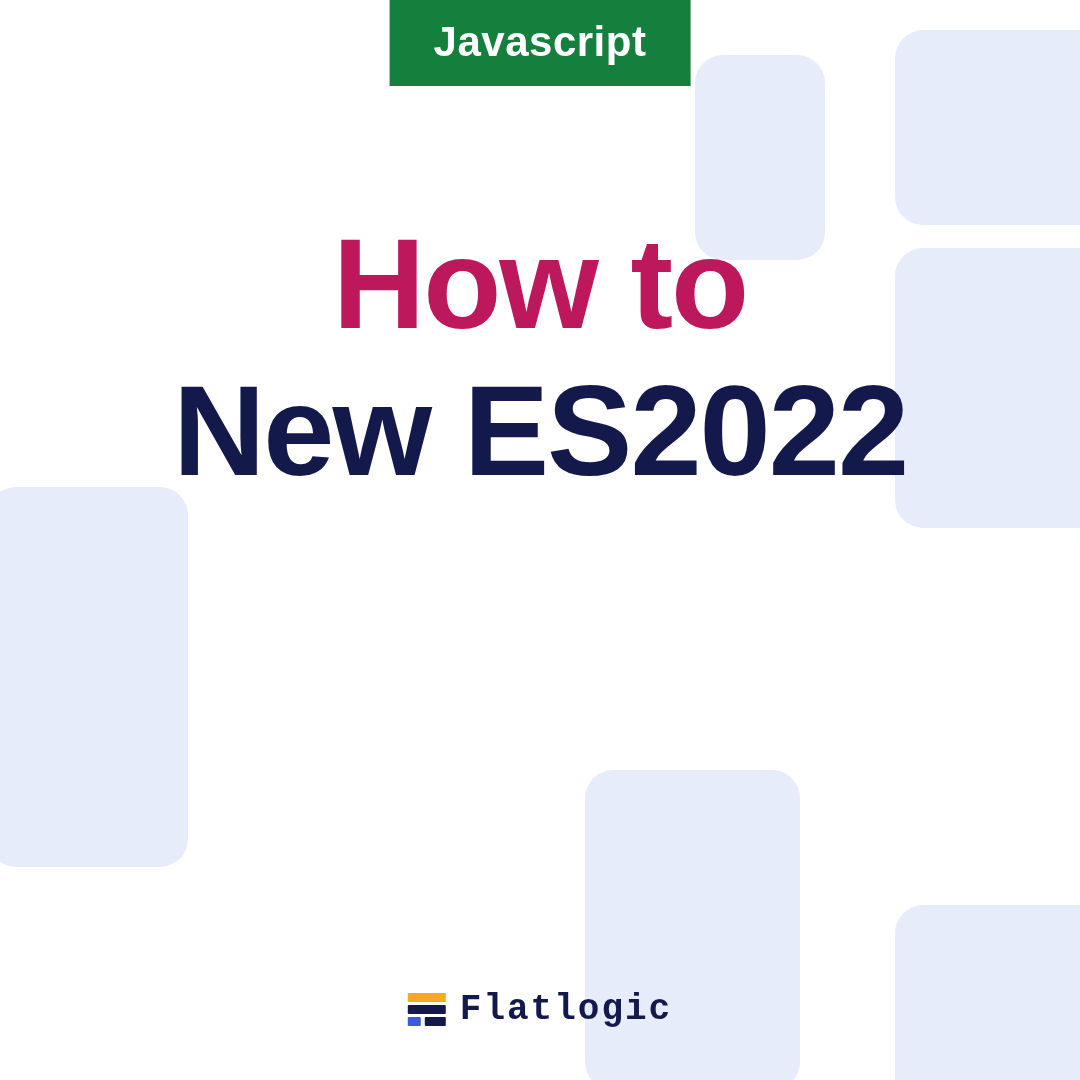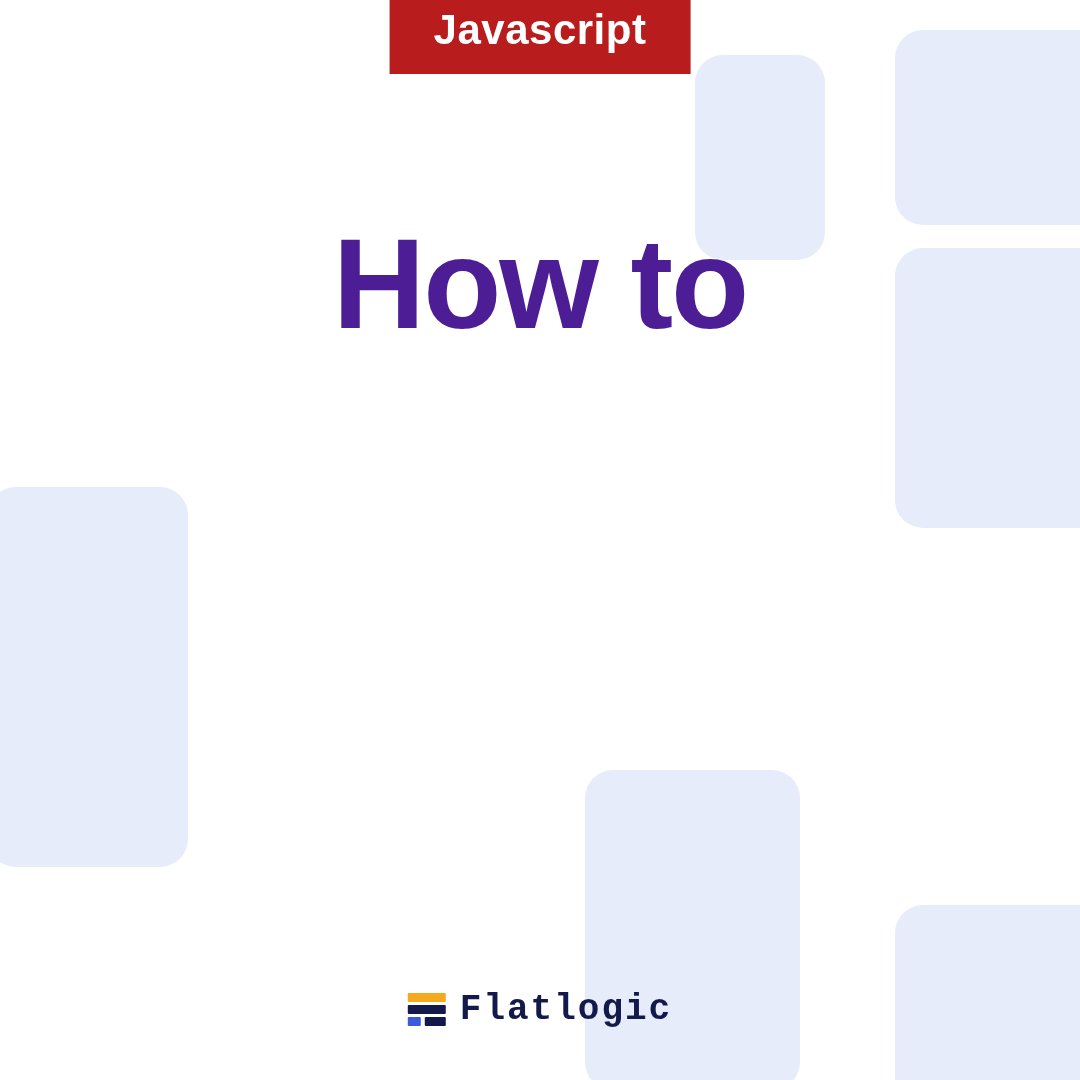--- a/index.html
+++ b/index.html
@@ -25,41 +25,41 @@
   .shape-3 { top: 248px; right: -30px; width: 215px; height: 280px; }
   .shape-4 { top: 487px; left: -12px; width: 200px; height: 380px; }
   .shape-5 { top: 770px; left: 585px; width: 215px; height: 320px; }
   .shape-6 { top: 905px; right: -30px; width: 215px; height: 250px; }
 
   .tag {
     position: absolute;
     top: 0;
     left: 50%;
     transform: translateX(-50%);
-    background: #b91c1c;
+    background: #15803d;
     color: #ffffff;
     font-size: 42px;
     font-weight: 700;
-    padding: 6px 44px 20px 44px;
+    padding: 18px 44px 20px 44px;
     letter-spacing: 0.5px;
   }
 
   .title {
     position: absolute;
     top: 210px;
     left: 0;
     right: 0;
     text-align: center;
     font-size: 128px;
     font-weight: 800;
     line-height: 1.15;
     letter-spacing: -2px;
   }
   .title-accent {
-    color: #4c1d95;
+    color: #be185d;
   }
   .title-main {
     color: #13194b;
   }
 
   .brand {
     position: absolute;
     bottom: 50px;
     left: 50%;
     transform: translateX(-50%);
@@ -97,20 +97,21 @@
 <div class="bg-shape shape-2"></div>
 <div class="bg-shape shape-3"></div>
 <div class="bg-shape shape-4"></div>
 <div class="bg-shape shape-5"></div>
 <div class="bg-shape shape-6"></div>
 
 <div class="tag">Javascript</div>
 
 <div class="title">
   <div class="title-accent">How to</div>
+  <div class="title-main">New ES2022</div>
 </div>
 
 <div class="brand">
   <div class="brand-icon">
     <div class="brand-bar brand-bar-1"></div>
     <div class="brand-bar brand-bar-2"></div>
     <div class="brand-bar brand-bar-3"></div>
     <div class="brand-bar brand-bar-4"></div>
   </div>
   <div class="brand-text">Flatlogic</div>

